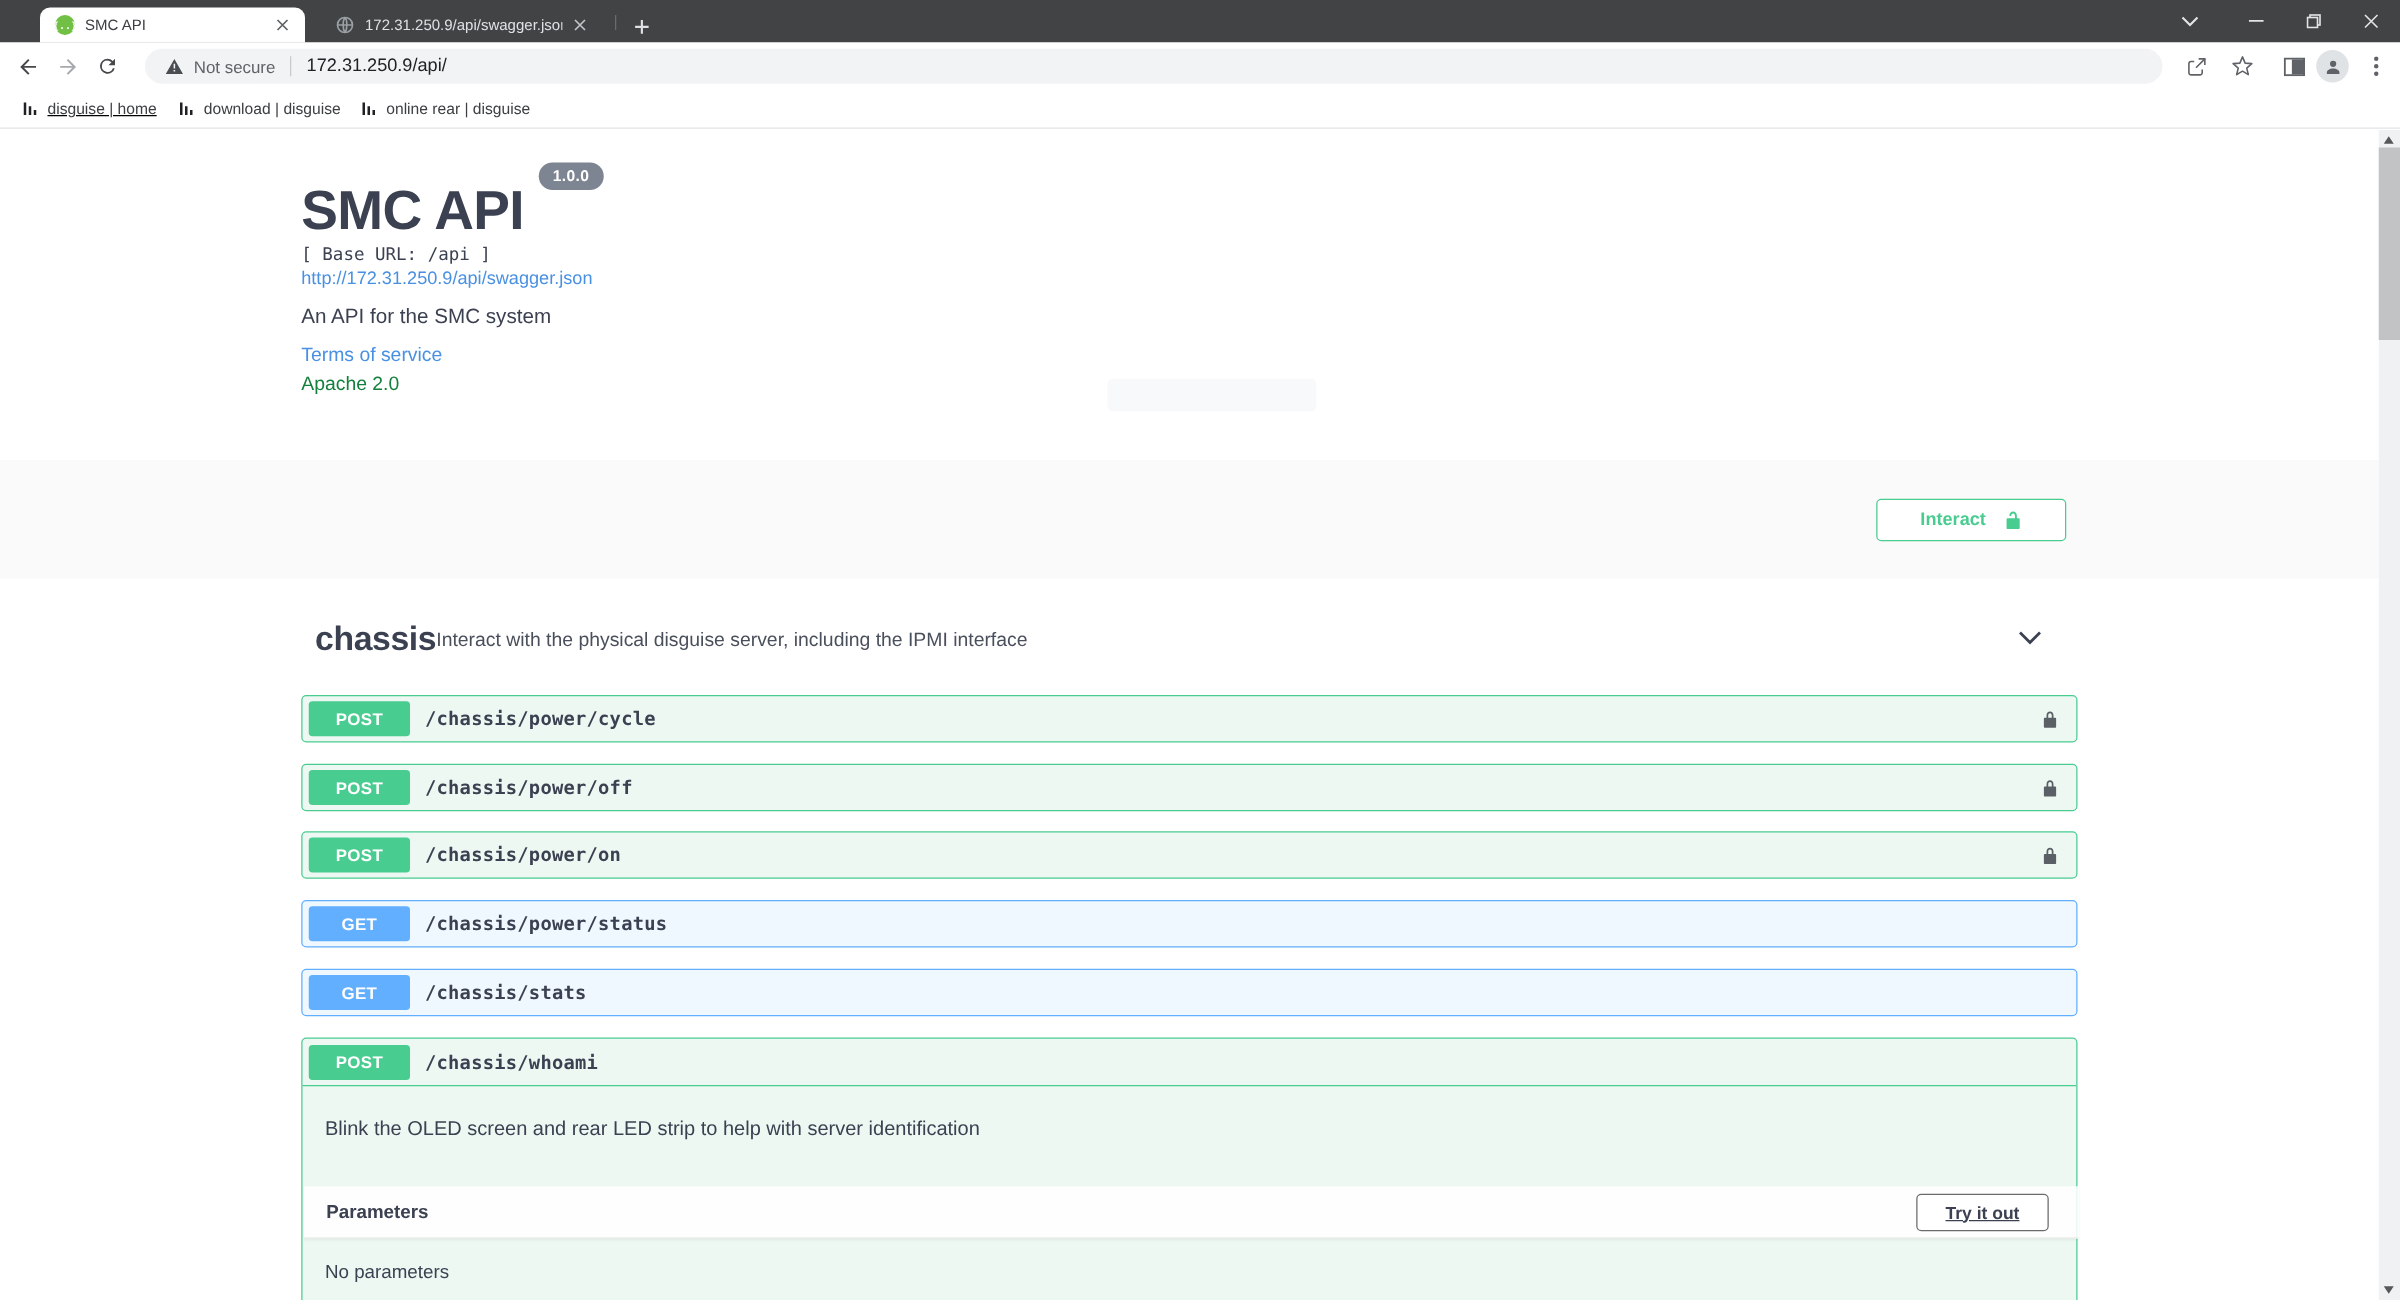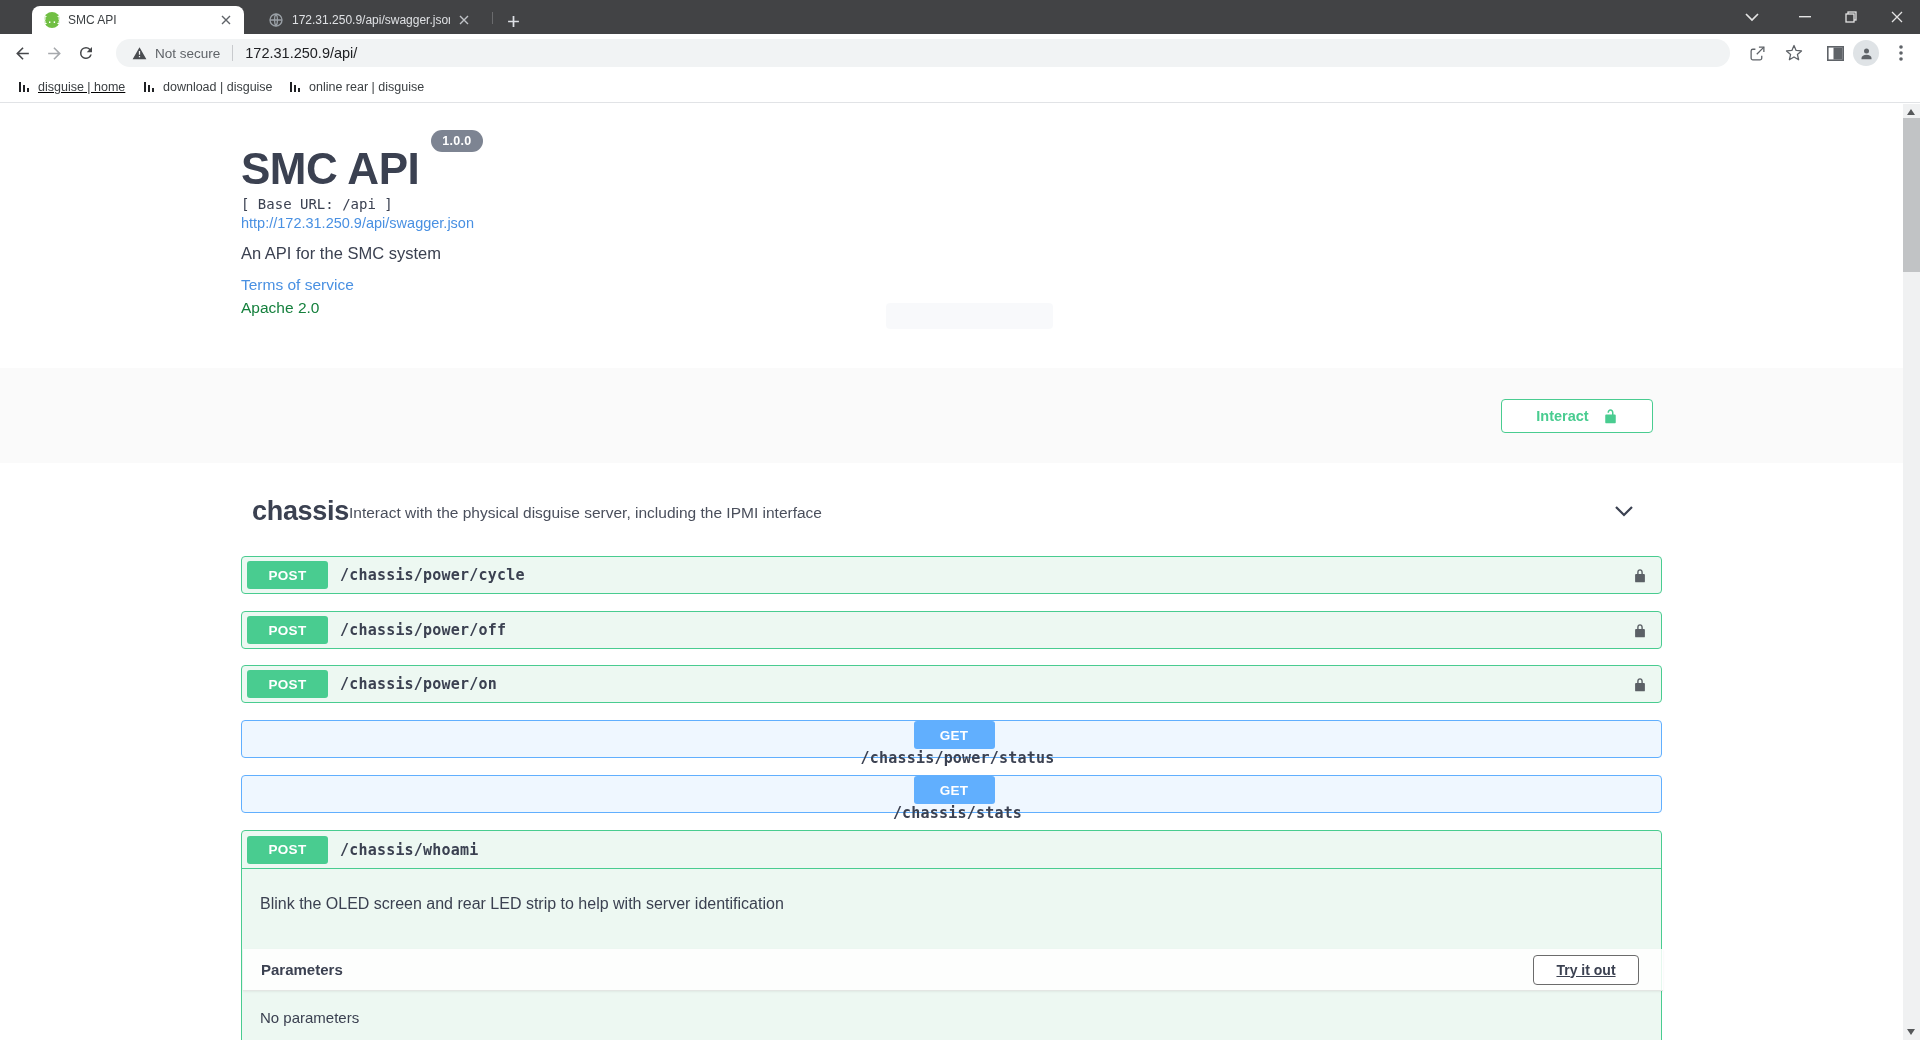--- a/index.html
+++ b/index.html
@@ -56,21 +56,21 @@
   .authorize-btn { position:absolute; left:1501px; top:31px; width:152px; height:34px; background:#fff; border:1.5px solid #49cc90; border-radius:4px; display:flex; align-items:center; justify-content:center; gap:14px; cursor:pointer; }
   .authorize-btn span { color:#49cc90; font-size:14.5px; font-weight:bold; }
 
   .sec-header { position:absolute; left:241px; top:392px; width:1421px; height:36px; }
   .sec-name { position:absolute; left:11px; top:0; font-size:27px; font-weight:bold; color:#3b4151; letter-spacing:-.3px; }
   .sec-desc { position:absolute; left:108px; top:8px; font-size:15.5px; color:#4a4f5c; }
   .sec-chevron { position:absolute; right:28px; top:8px; }
 
   .ep-row { position:absolute; left:241px; width:1421px; height:38px; border-radius:4px; display:flex; align-items:center; }
   .ep-row.post { background:#edf8f2; border:1px solid #49cc90; }
-  .ep-row.get { background:#eff7ff; border:1px solid #61affe;flex-direction:column; }
+  .ep-row.get { background:#eff7ff; border:1px solid #61affe; }
   .method-badge { width:81px; height:28px; margin-left:5px; border-radius:3px; color:#fff; font-size:13.5px; font-weight:bold; display:flex; align-items:center; justify-content:center; letter-spacing:.3px; flex:0 0 auto; }
   .method-badge.post { background:#49cc90; }
   .method-badge.get { background:#61affe; }
   .ep-path { margin-left:12px; font-family:"DejaVu Sans Mono",monospace; font-size:15px; font-weight:bold; color:#3b4151; letter-spacing:.2px; }
   .ep-lock { margin-left:auto; margin-right:14px; display:flex; align-items:center; }
 
   .ep-expanded { position:absolute; left:241px; top:726px; width:1421px; height:400px; background:#edf8f2; border:1px solid #49cc90; border-radius:4px 4px 0 0; }
   .ep-expanded .exp-head { position:absolute; left:0; top:0; width:100%; height:38px; border-bottom:1px solid #49cc90; display:flex; align-items:center; }
   .exp-desc { position:absolute; left:18px; top:64px; font-size:16px; color:#3b4151; }
   .params-bar { position:absolute; left:1px; top:118px; width:1420px; height:42px; background:rgba(255,255,255,.85); border-bottom:1px solid #e3e6e3; box-shadow:0 1px 2px rgba(0,0,0,.06); display:flex; align-items:center; }

